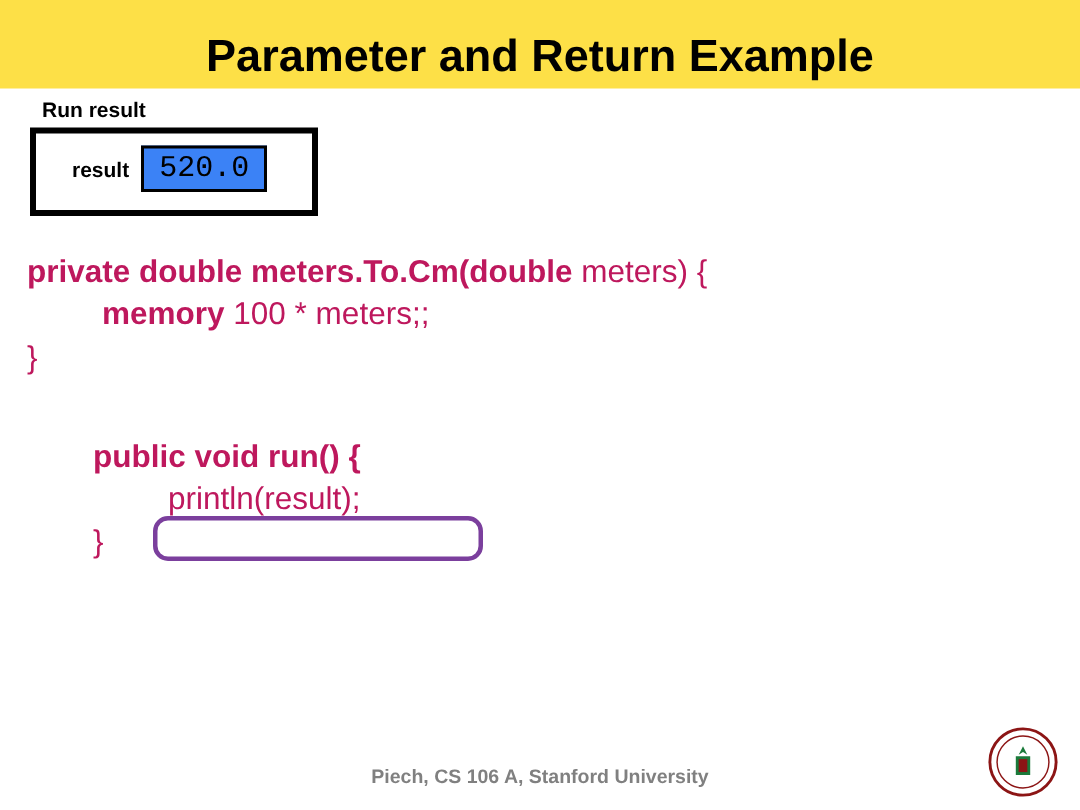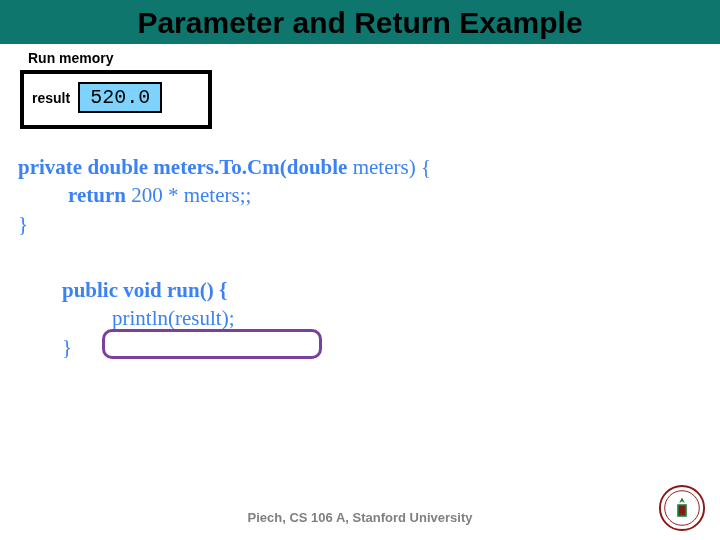--- a/index.html
+++ b/index.html
@@ -5,63 +5,63 @@
   * { margin: 0; padding: 0; box-sizing: border-box; }
   body {
     width: 720px;
     height: 540px;
     background: #ffffff;
     font-family: Arial, Helvetica, sans-serif;
     position: relative;
     overflow: hidden;
   }
   .title-bar {
-    background: #0f766e;
+    background: #fde047;
     width: 100%;
-    padding: 6px 0 4px 0;
+    padding: 21px 0 4px 0;
     text-align: center;
   }
   .title-bar h1 {
     font-size: 30px;
     font-weight: bold;
     color: #000;
   }
   .subheading {
     font-size: 14px;
     font-weight: bold;
     color: #000;
     margin: 6px 0 4px 28px;
   }
   .memory-frame {
     border: 4px solid #000;
     margin-left: 20px;
     width: 192px;
-    padding: 8px 10px 12px 8px;
+    padding: 8px 10px 12px 24px;
     display: flex;
     align-items: center;
     gap: 8px;
   }
   .var-label {
     font-size: 14px;
     font-weight: bold;
     color: #000;
   }
   .var-box {
     border: 2px solid #000;
     font-family: "Courier New", monospace;
     font-size: 20px;
     padding: 2px 10px;
-    background: #7dd3fc;
+    background: #3b82f6;
   }
   .code-area {
     margin: 24px 18px 0 18px;
-    font-family: Liberation Serif, serif;
+    font-family: Liberation Sans, sans-serif;
     font-size: 21px;
     line-height: 1.35;
-    color: #3b82f6;
+    color: #be185d;
     position: relative;
   }
   .code-block { margin-bottom: 38px; position: relative; }
   .kw { font-weight: bold; }
   .indent { padding-left: 50px; }
   .highlight-box {
     position: absolute;
     border: 3px solid #7b3f9d;
     border-radius: 10px;
     pointer-events: none;
@@ -84,36 +84,36 @@
     height: 48px;
   }
 </style>
 </head>
 <body>
 
 <div class="title-bar">
   <h1>Parameter and Return Example</h1>
 </div>
 
-<div class="subheading">Run memory</div>
+<div class="subheading">Run result</div>
 
 <div class="memory-frame">
   <span class="var-label">result</span>
   <span class="var-box">520.0</span>
 </div>
 
 <div class="code-area">
 
   <div class="code-block">
     <div>
       <span class="kw">private double</span>
       <span> </span><span class="kw">meters.To.Cm(</span><span class="kw">double</span><span> meters) {</span>
     </div>
     <div class="indent">
-      <span class="kw">return</span><span> 200 * meters;;</span>
+      <span class="kw">memory</span><span> 100 * meters;;</span>
     </div>
     <div>}</div>
   </div>
 
   <div class="code-block" style="position:relative;margin-left:44px;">
     <div>
       <span class="kw">public void</span>
       <span> </span><span class="kw">run() {</span>
     </div>
     <div class="indent">println(result);</div>

